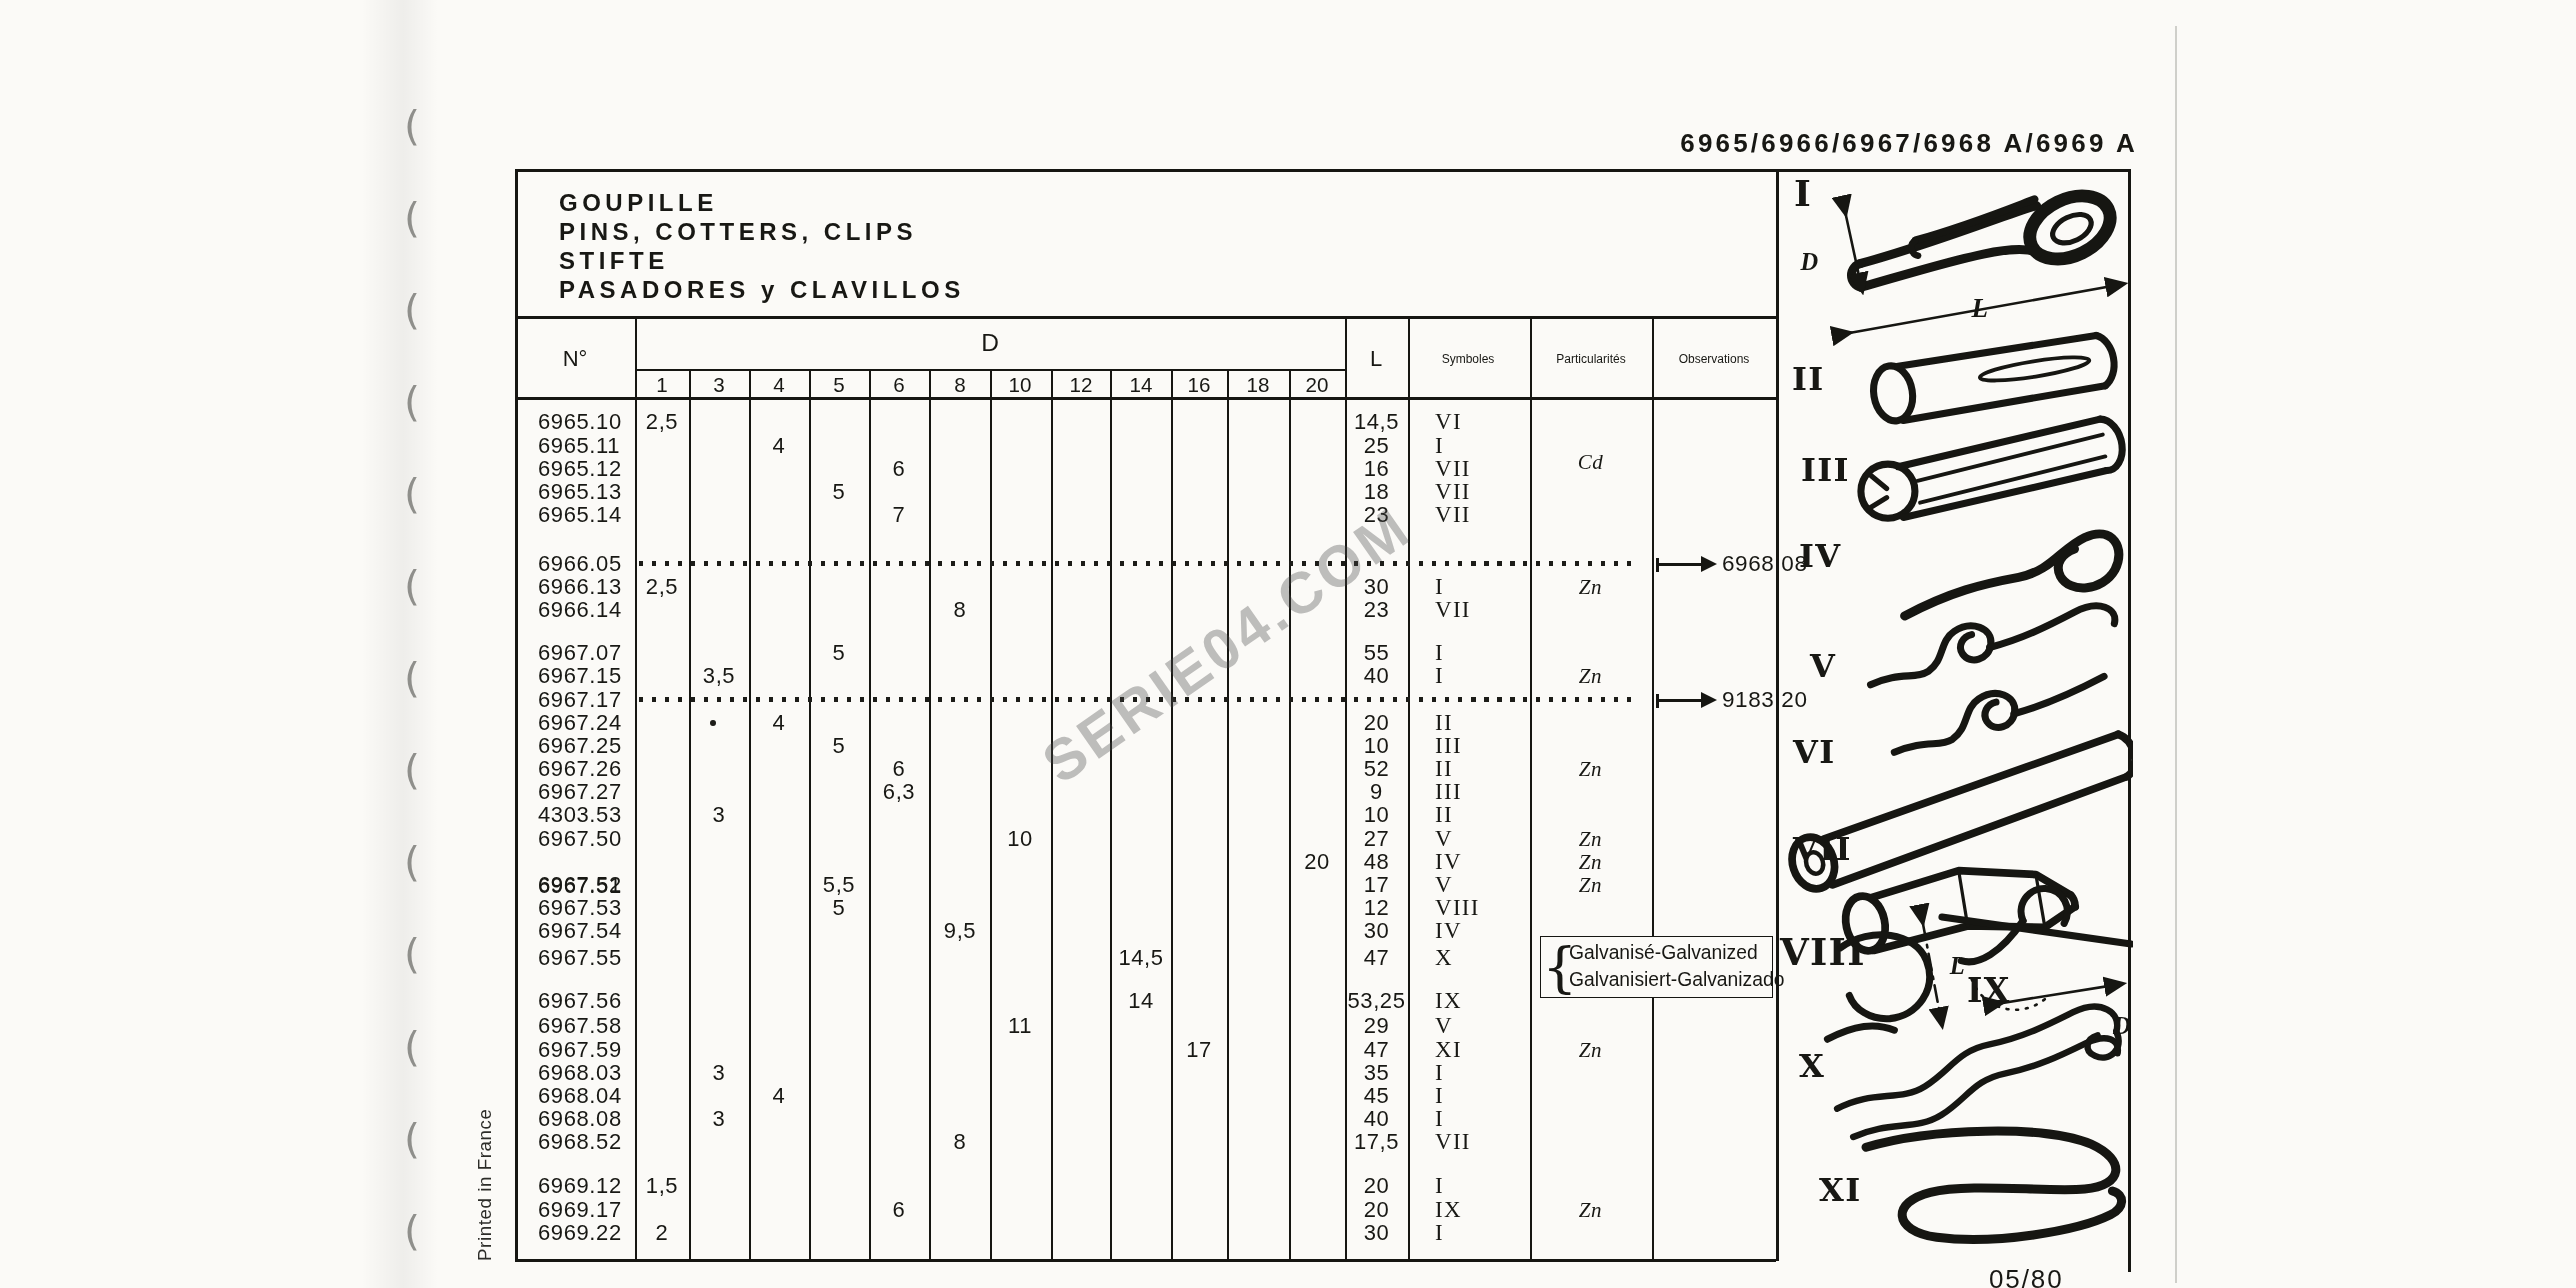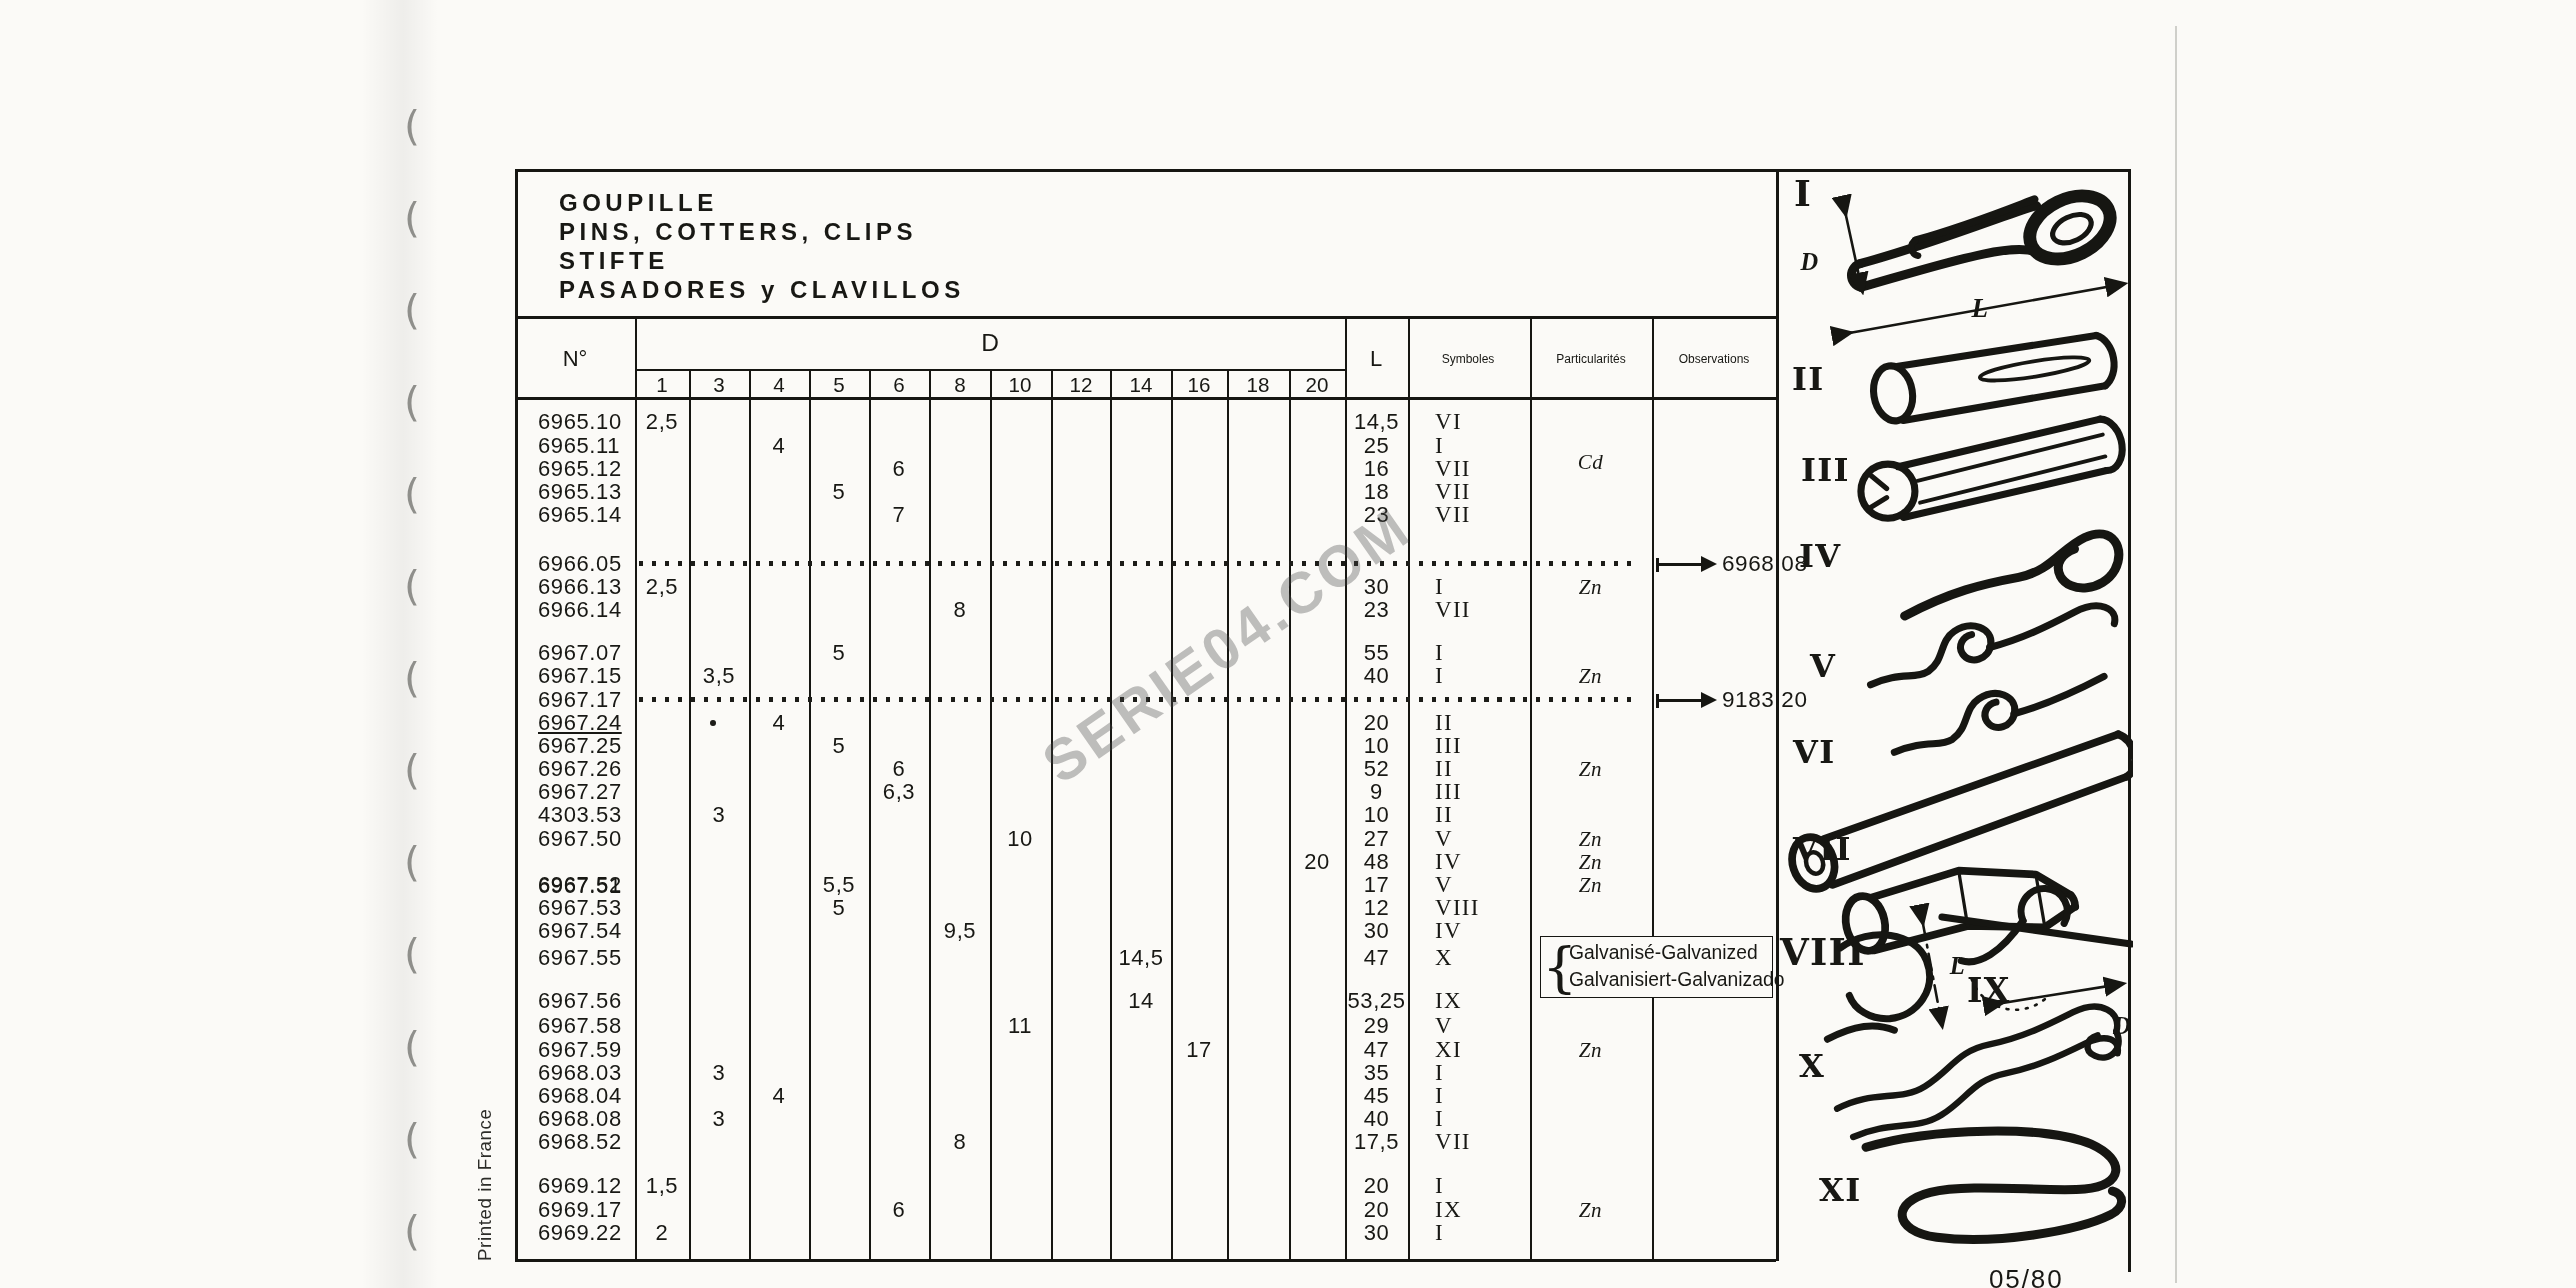--- a/index.html
+++ b/index.html
@@ -81,20 +81,21 @@
       <div class="binding-hole" style="top: 557px;">(</div>
       <div class="binding-hole" style="top: 649px;">(</div>
       <div class="binding-hole" style="top: 741px;">(</div>
       <div class="binding-hole" style="top: 833px;">(</div>
       <div class="binding-hole" style="top: 925px;">(</div>
       <div class="binding-hole" style="top: 1018px;">(</div>
       <div class="binding-hole" style="top: 1110px;">(</div>
       <div class="binding-hole" style="top: 1202px;">(</div>
     </div>
 
+  <div class="header-code">6965/6966/6967/6968 A/6969 A</div>
 
   <div class="title-line" style="top:203px">GOUPILLE</div>
   <div class="title-line" style="top:232px">PINS, COTTERS, CLIPS</div>
   <div class="title-line" style="top:261px">STIFTE</div>
   <div class="title-line" style="top:290px">PASADORES y CLAVILLOS</div>
 
   <div id="lines-layer">
       <div class="vline" style="left: 515px; top: 169px; width: 3.2px; height: 1092px;"></div>
       <div class="vline" style="left: 1776px; top: 169px; width: 2.6px; height: 1092px;"></div>
       <div class="vline" style="left: 2128px; top: 169px; width: 2.6px; height: 1103px;"></div>
@@ -214,21 +215,21 @@
         <div class="cell cell-no" style="left: 538px; top: 700px;">6967.17</div>
         <div class="dots" style="left: 639px; top: 700px; width: 1000px;"></div>
         <div class="arrow-wrap" style="left: 1656px; top: 700px;">
           <div class="arrow-tick"></div>
           <div class="arrow-line"></div>
           <div class="arrow-head"></div>
           <div class="arrow-text">9183.20</div>
         </div>
       </div>
       <div>
-        <div class="cell cell-no" style="left: 538px; top: 723px; text-decoration: underline;">6967.24</div>
+        <div class="cell cell-no" style="left: 538px; top: 723px;">6967.24</div>
         <div class="cell cell-d" style="left: 779px; top: 723px;">4</div>
         <div class="stray-dot" style="left: 713px; top: 723px;"></div>
         <div class="cell cell-l" style="top: 723px;">20</div>
         <div class="cell cell-sym" style="top: 723px;">II</div>
       </div>
       <div>
         <div class="cell cell-no" style="left: 538px; top: 746px;">6967.25</div>
         <div class="cell cell-d" style="left: 839px; top: 746px;">5</div>
         <div class="cell cell-l" style="top: 746px;">10</div>
         <div class="cell cell-sym" style="top: 746px;">III</div>

